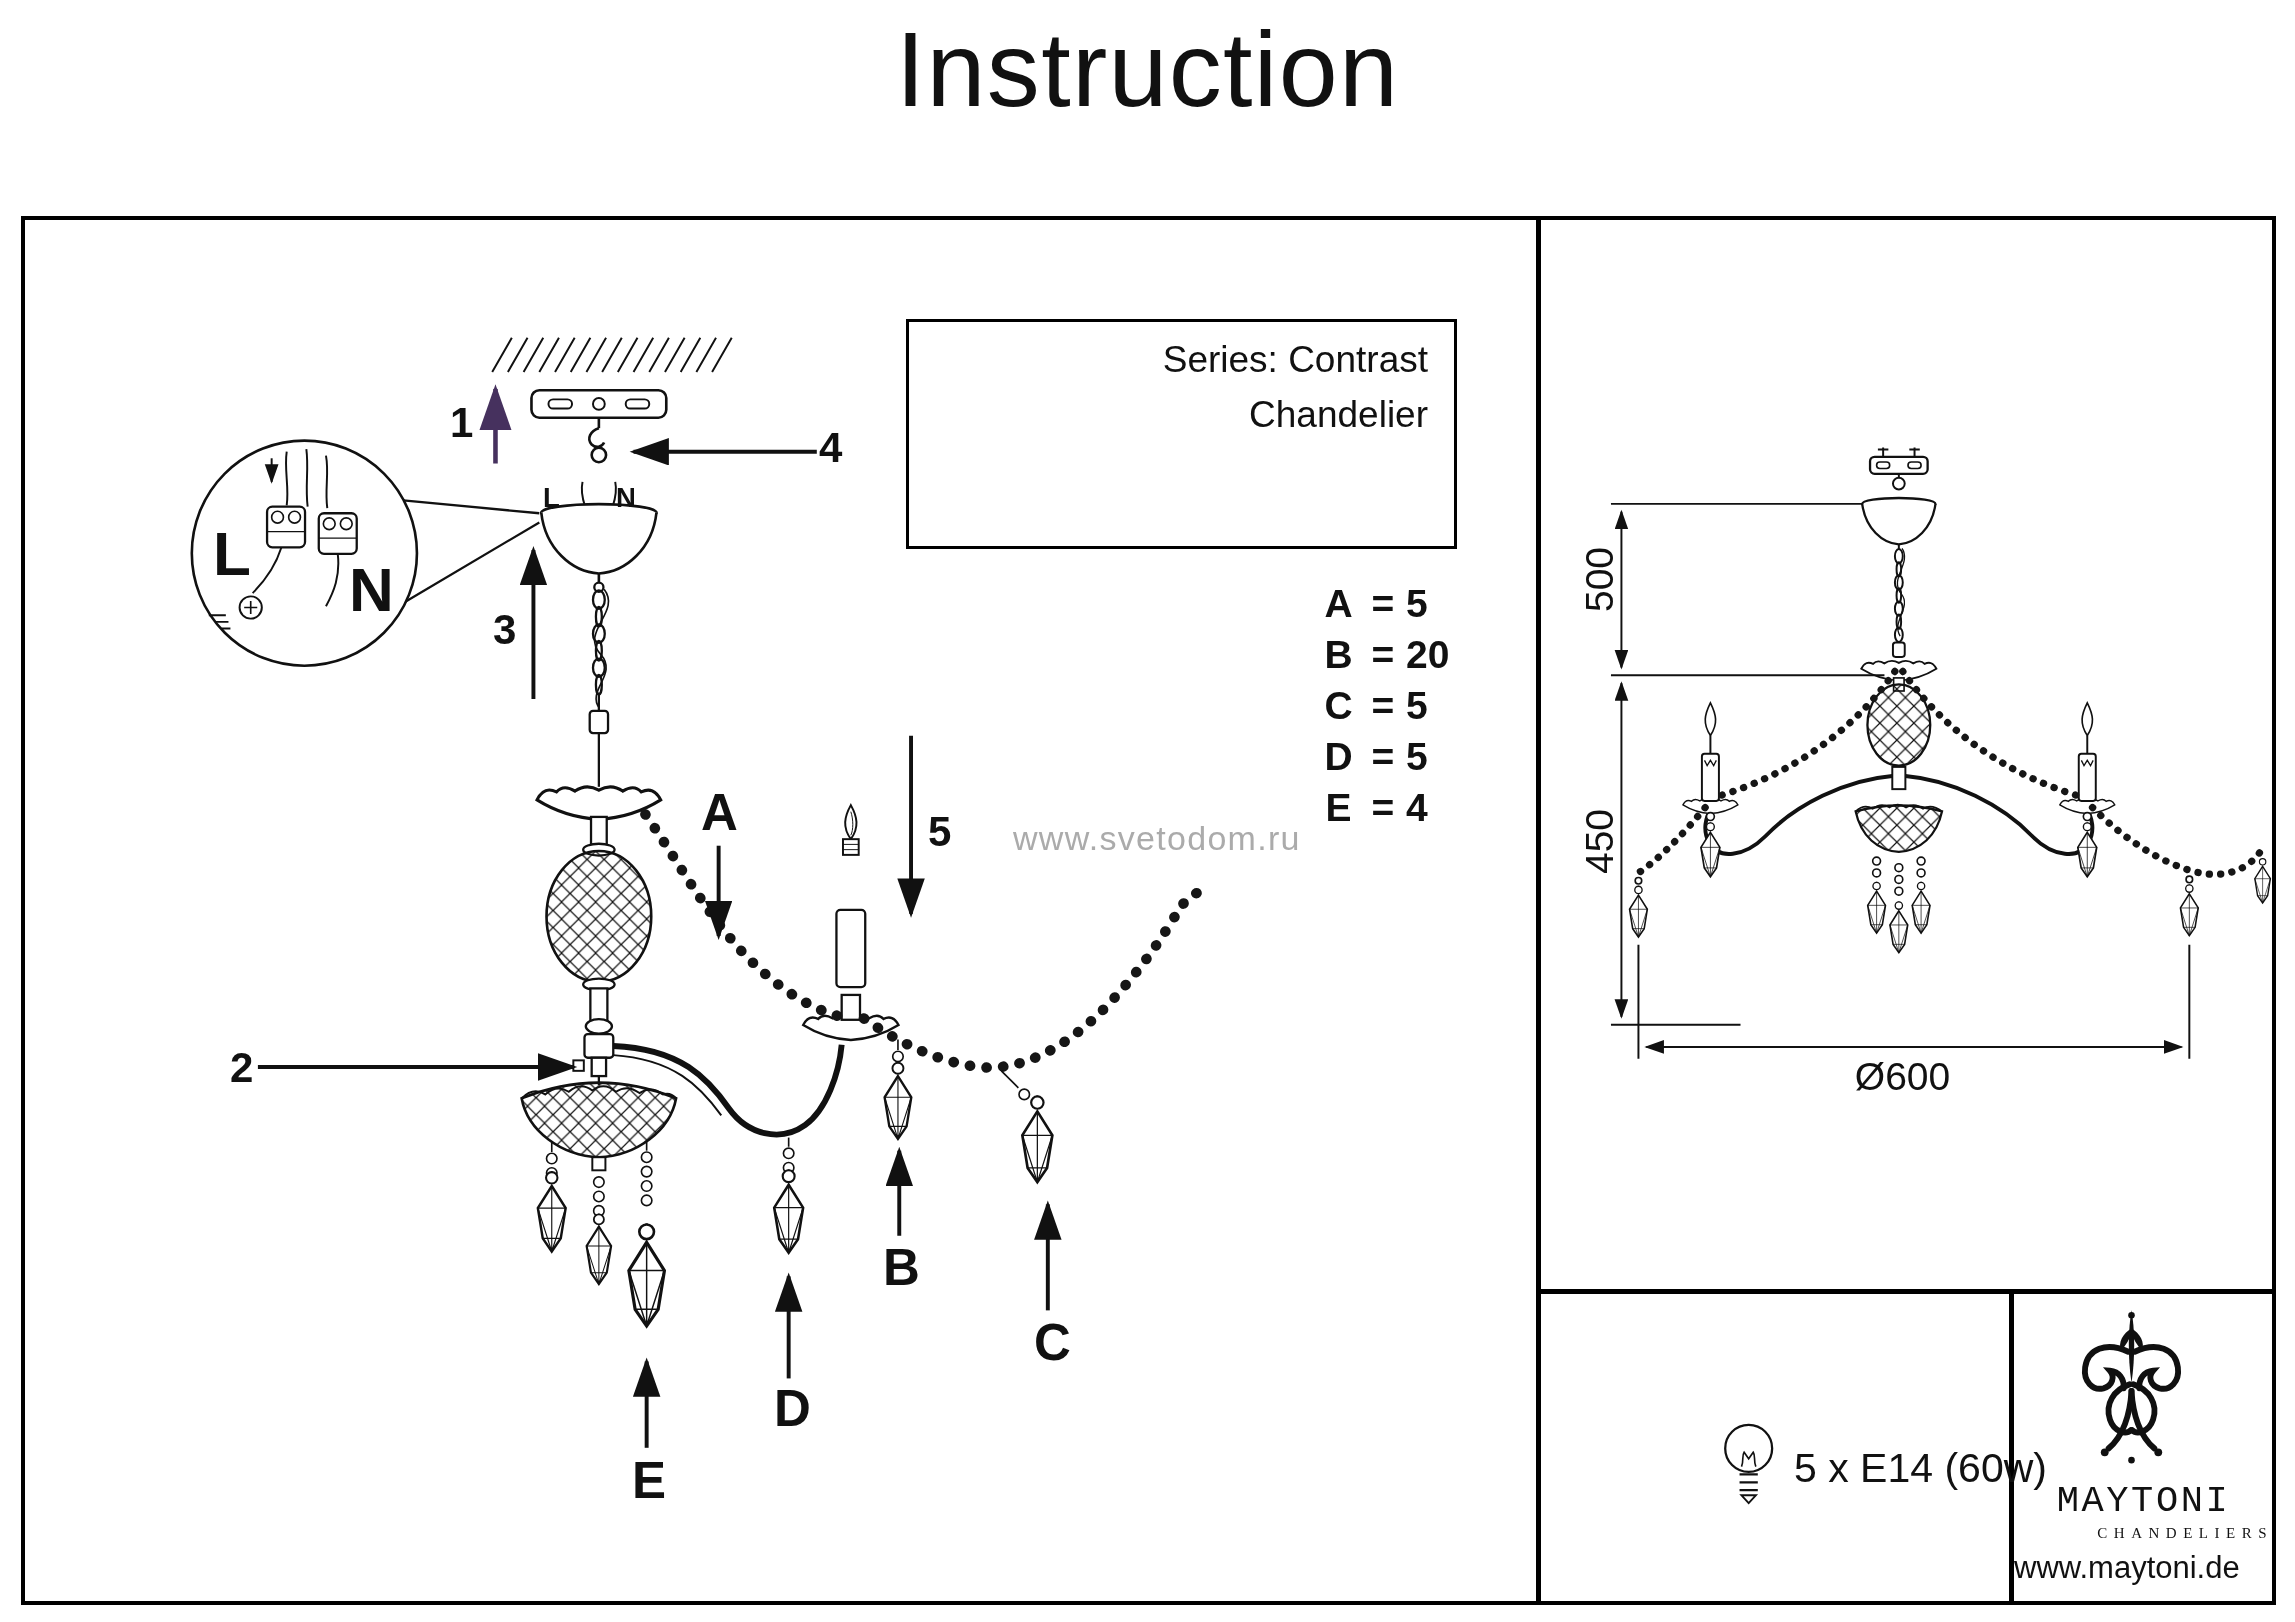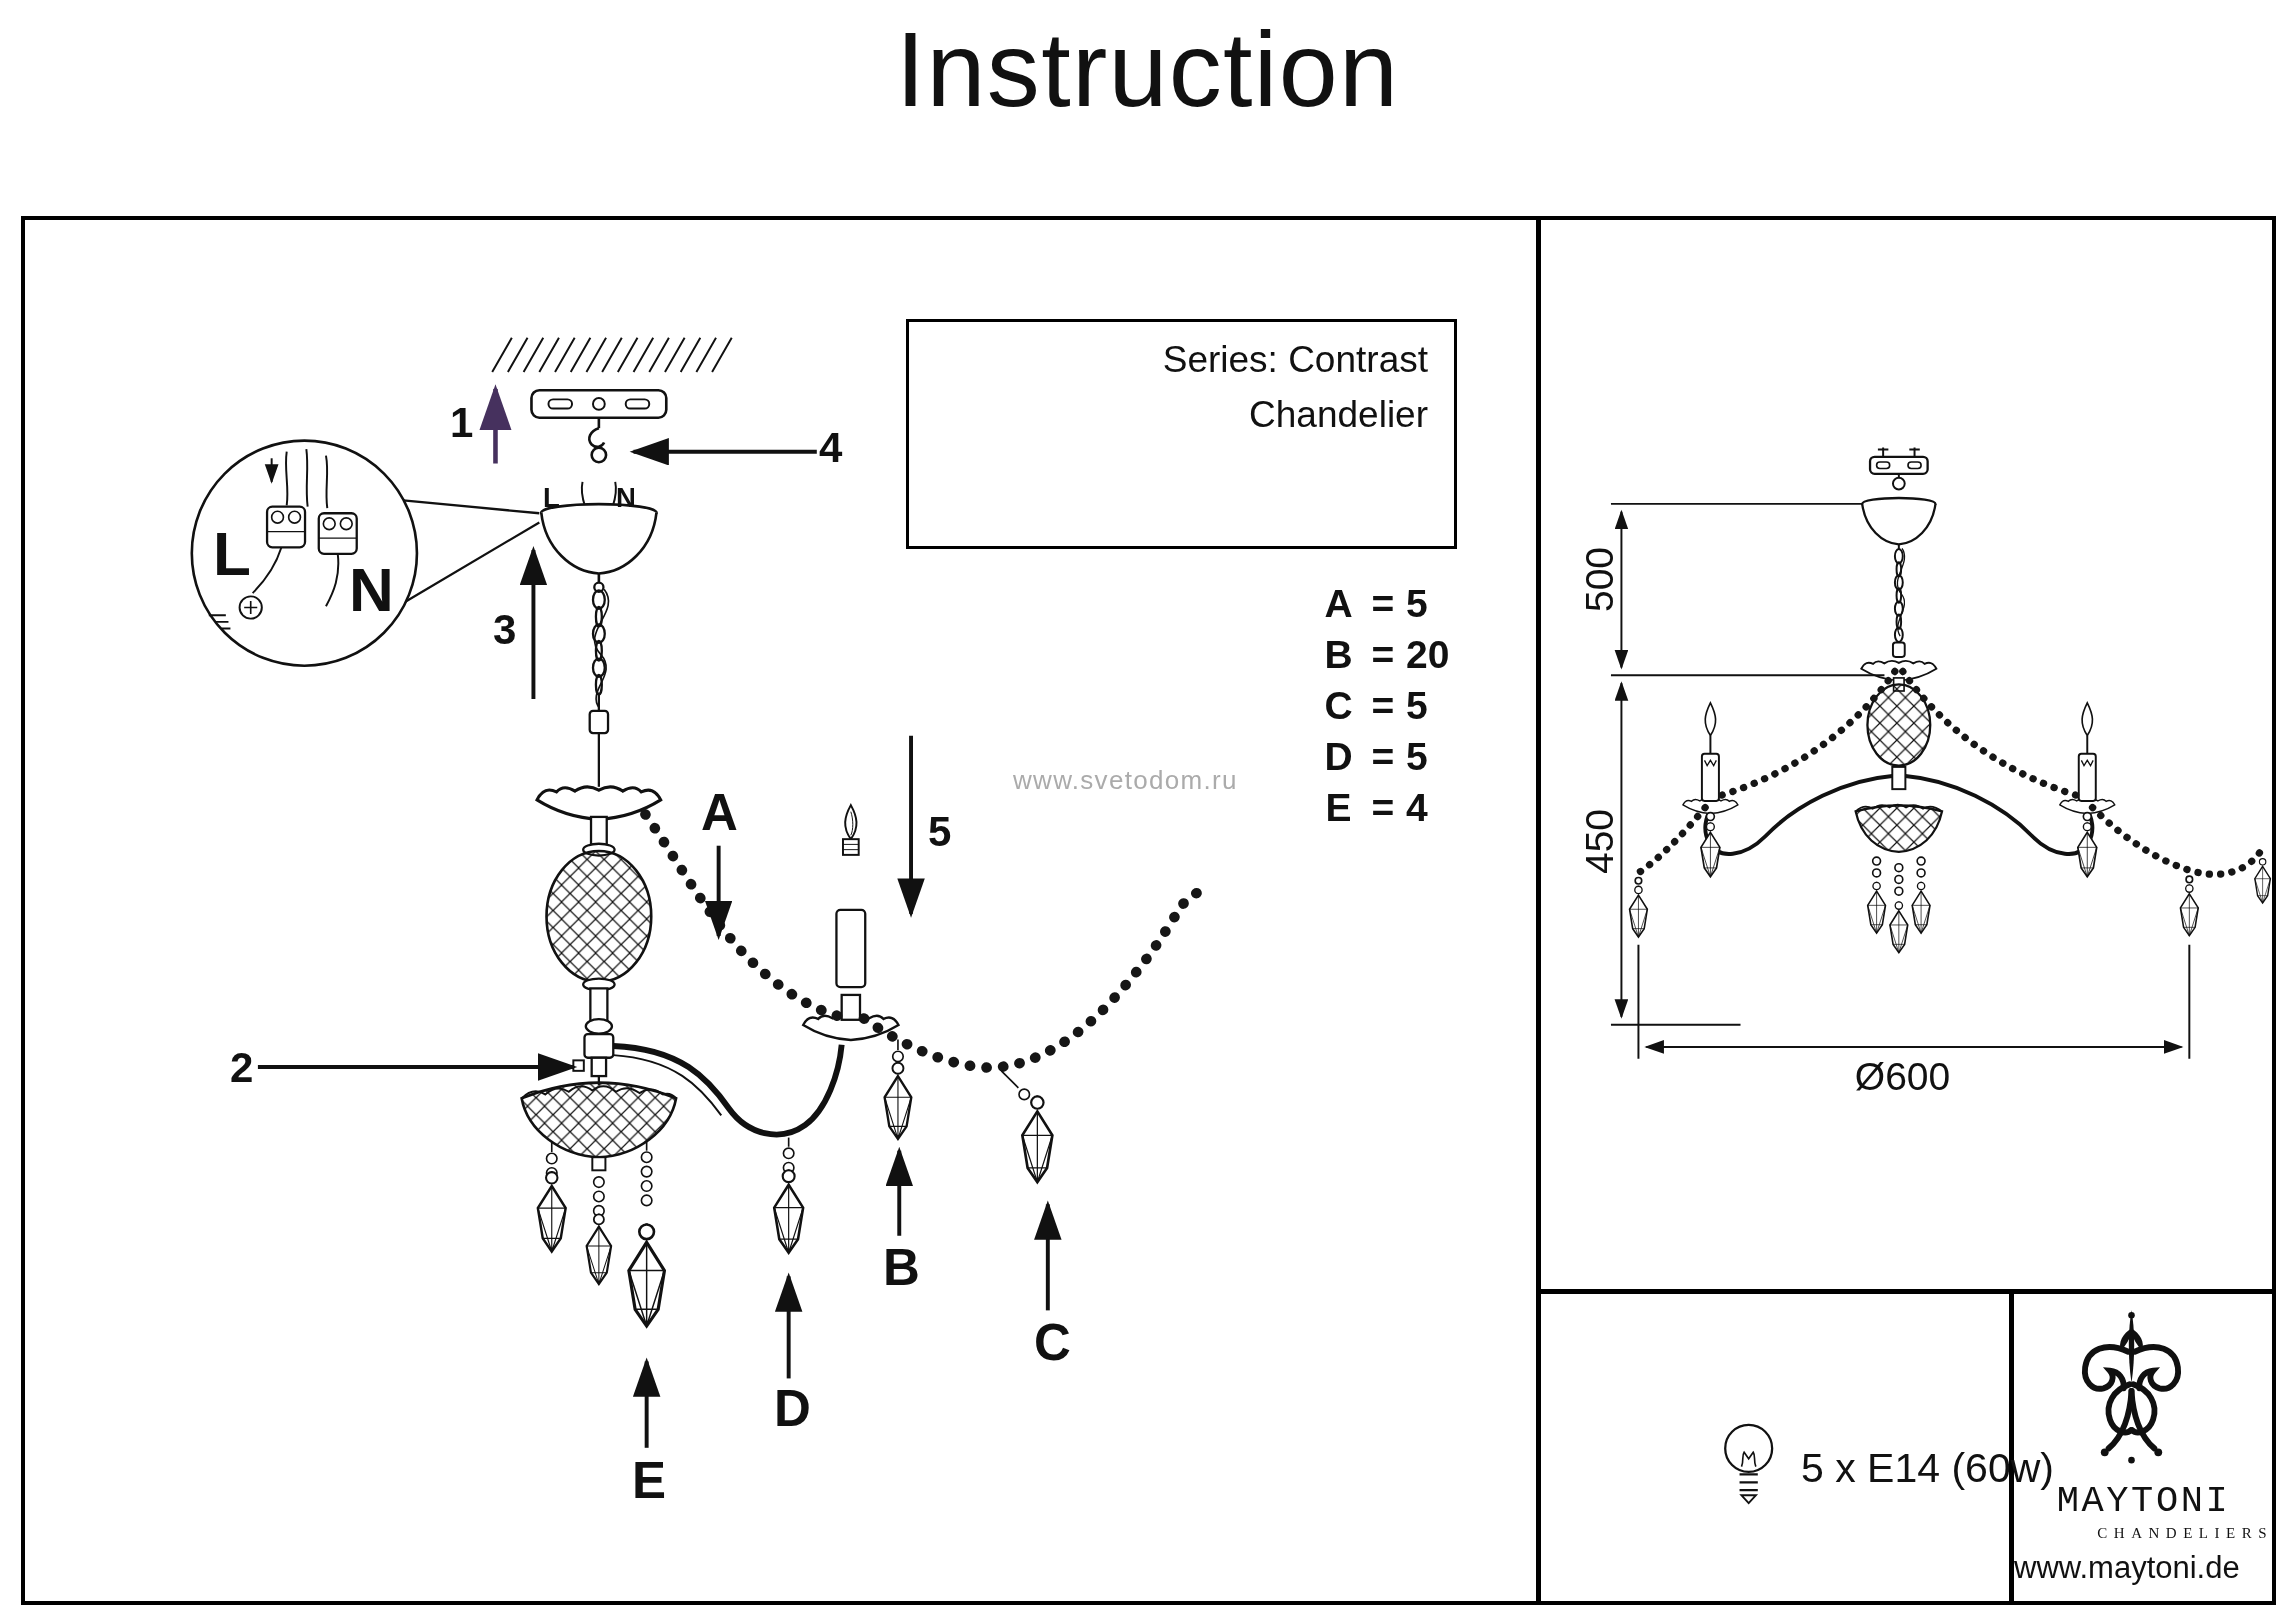--- a/index.html
+++ b/index.html
@@ -49,28 +49,28 @@
   .part-qty { text-align:left; }
 
   .co { font-weight:700; font-size:42px; line-height:1; }
   .co-letter { font-weight:700; font-size:51px; line-height:1; }
 
   #wire-l { left:213px; top:518px; font-size:62px; font-weight:700; }
   #wire-n { left:349px; top:554px; font-size:62px; font-weight:700; }
   #canopy-l { left:543px; top:482px; font-size:27.5px; font-weight:700; }
   #canopy-n { left:616px; top:482px; font-size:27.5px; font-weight:700; }
 
-  #watermark { left:1013px; top:765px; font-size:26px; color:var(--watermark); letter-spacing:1.3px; }
+  #watermark { left:1013px; top:819px; font-size:34px; color:var(--watermark); letter-spacing:1.3px; }
 
   .dim-label { font-size:39px; font-weight:400; text-align:center; }
   #dim-upper { left:1552px; top:559px; width:92px; height:41px; transform:rotate(-90deg); }
   #dim-lower { left:1552px; top:821px; width:92px; height:41px; transform:rotate(-90deg); }
   #dim-diameter { left:1847px; top:1055px; width:111px; }
 
-  #lamp-spec { left:1794px; top:1445px; font-size:41px;margin-left:7px; }
+  #lamp-spec { left:1794px; top:1445px; font-size:41px; }
 
   #brand-name { left:2014px; top:1480px; width:259px; text-align:center;
     font-family:Liberation Mono, monospace; font-size:37px; letter-spacing:2.6px; }
   #brand-tagline { left:2014px; top:1525px; width:259px; text-align:right;
     font-family:"Liberation Serif", serif; font-size:15px; letter-spacing:6.5px; }
   #brand-site { left:2014px; top:1550px; width:259px; text-align:left; font-size:31px; }
 </style>
 </head>
 <body>
 

